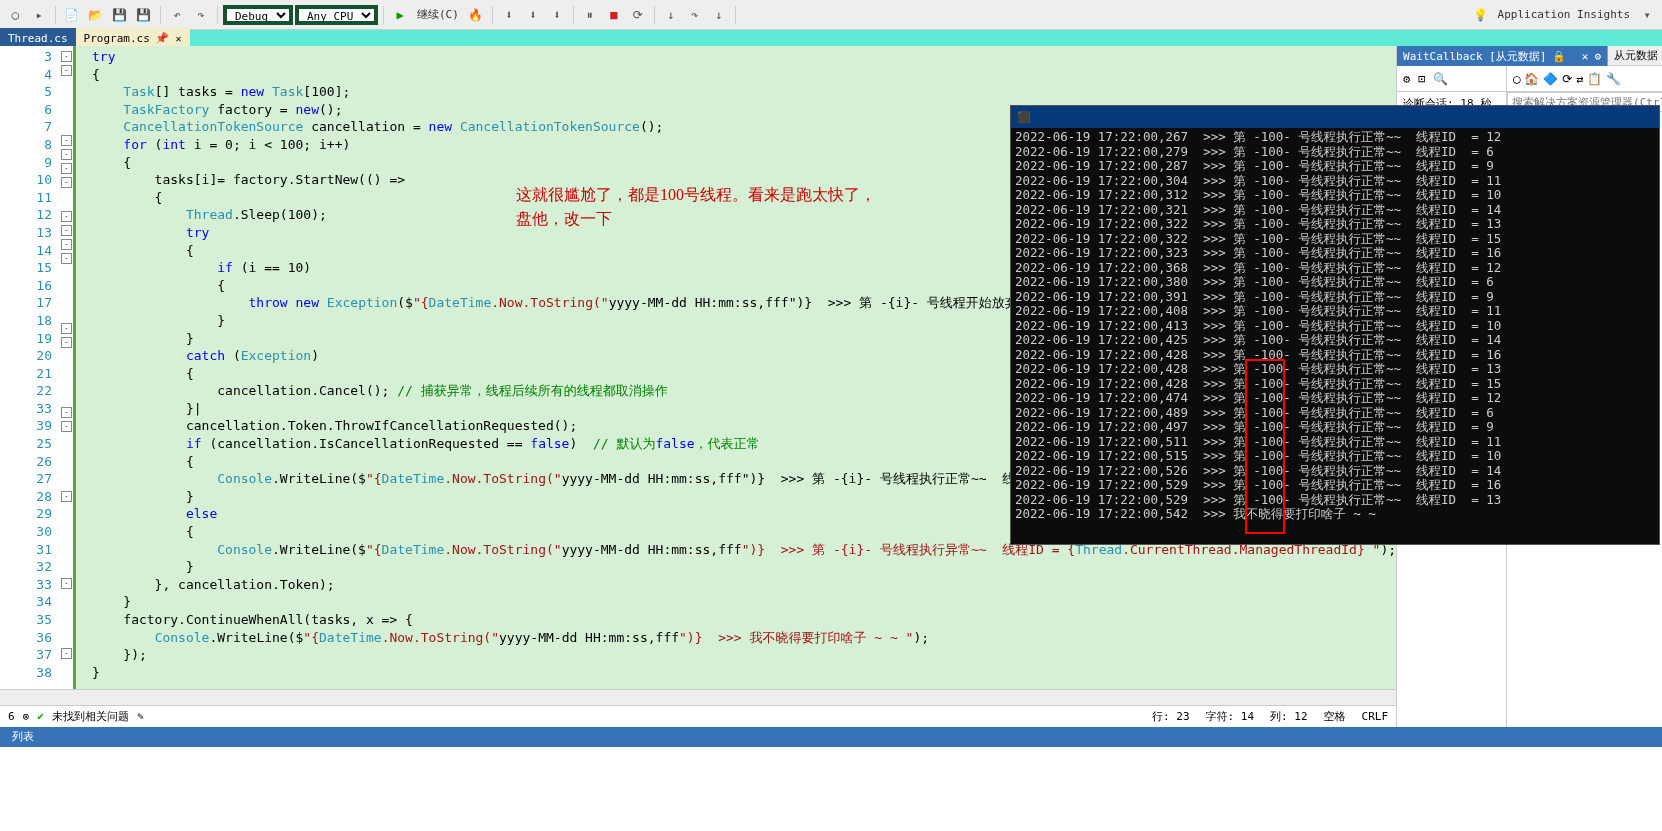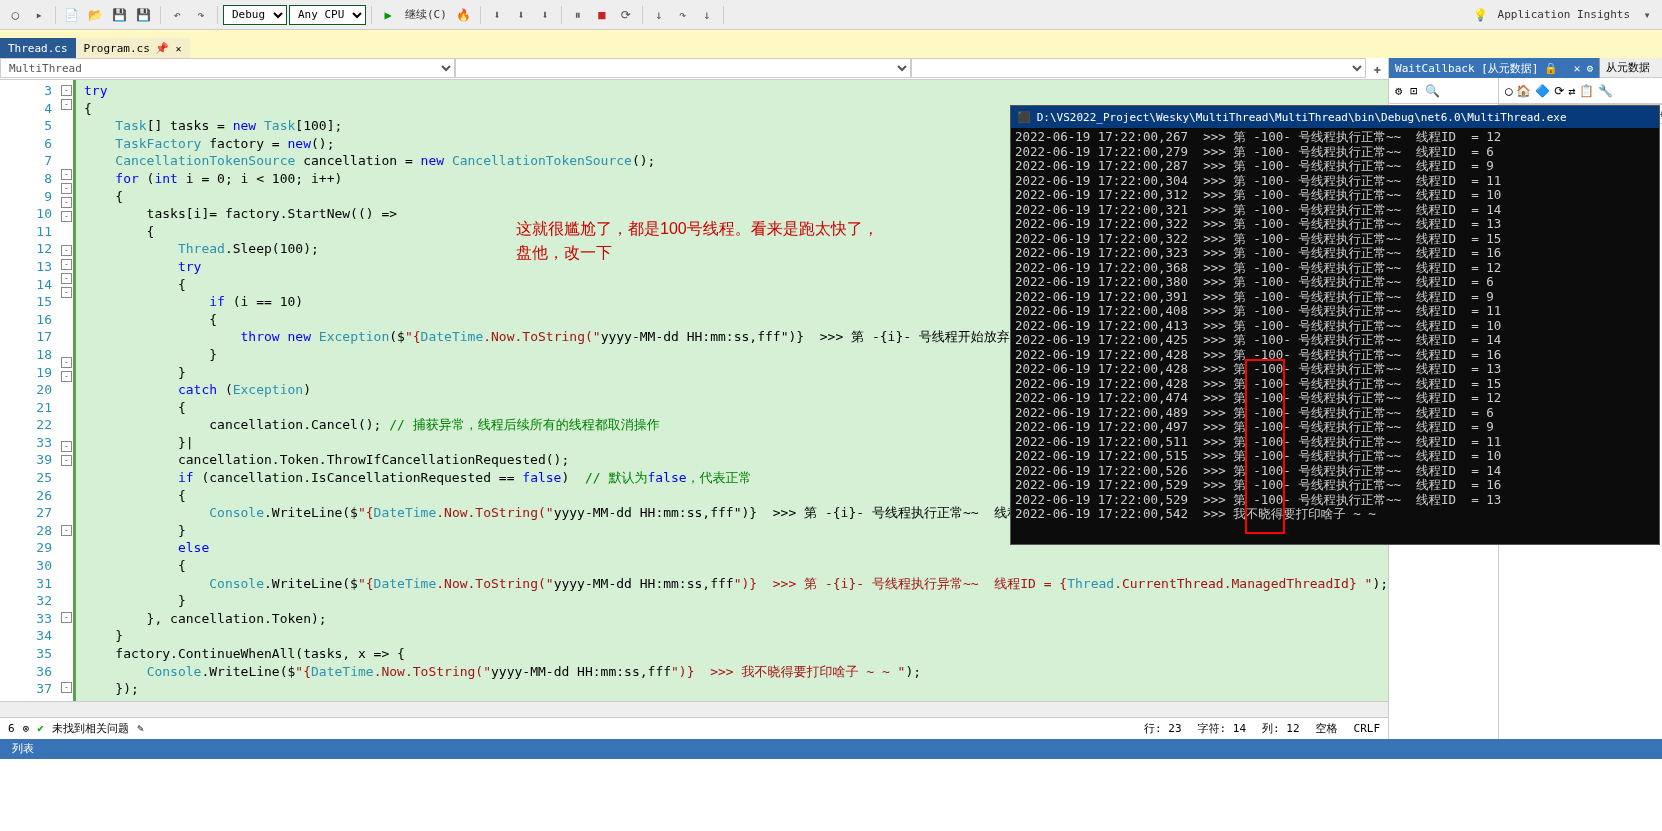--- a/index.html
+++ b/index.html
@@ -1,37 +1,37 @@
 <!DOCTYPE html>
 <html><head>
 <meta charset="utf-8">
 <style>
 *{margin:0;padding:0;box-sizing:border-box;font-family:Consolas,"Microsoft YaHei",monospace}
 body{background:#fff;width:1662px;height:831px;overflow:hidden;font-size:12px}
 .toolbar{height:30px;background:#eee;border-bottom:1px solid #ccc;display:flex;align-items:center;padding:0 4px;gap:2px}
 .tb-btn{width:22px;height:22px;display:flex;align-items:center;justify-content:center;color:#555;cursor:pointer}
 .tb-sep{width:1px;height:18px;background:#ccc;margin:0 3px}
-.tb-combo{height:20px;border:1px solid #14532d;background:#fff;padding:0 4px;font-size:11px}
+.tb-combo{height:20px;border:4px solid #14532d;background:#fff;padding:0 4px;font-size:11px}
 .tb-text{font-size:11px;padding:0 4px;color:#333}
-.tabs{height:28px;background:#fef9c3;display:flex;align-items:flex-end}
+.tabs{height:16px;background:#5eead4;display:flex;align-items:center}
 .tab{height:20px;padding:2px 8px;font-size:11px;color:#fff;display:flex;align-items:center;gap:6px}
 .tab.active{background:#f5eecb;color:#000}
 .tab-close{font-size:10px;cursor:pointer}
 .tab.inactive{background:#2a5a94}
 .main{display:flex;height:681px}
 .editor-area{flex:1;display:flex;flex-direction:column;position:relative}
 .e-toolbar{height:22px;display:flex;border-bottom:1px solid #ccc}
 .e-combo{flex:1;border:1px solid #ccc;height:20px;font-size:11px;padding:0 4px;background:#fff;color:#555}
 .code-area{flex:1;display:flex;background:#d5f0d5;overflow:hidden;position:relative}
 .gutter{width:60px;background:#fff;text-align:right;padding-right:8px;color:#2b91af;font-size:13px;line-height:17.6px;padding-top:2px}
 .fold{width:16px;background:#fff;border-right:3px solid #5b9f5b;padding-top:2px}
 .fold-box{width:11px;height:11px;border:1px solid #888;margin:3px auto;font-size:8px;text-align:center;line-height:9px;color:#555}
-.code{flex:1;padding-left:8px;font-size:13px;line-height:17.6px;padding-top:2px;white-space:pre;position:relative}
+.code{flex:1;padding-left:16px;font-size:13px;line-height:17.6px;padding-top:2px;white-space:pre;position:relative}
 .kw{color:#0000ff}.ty{color:#2b91af}.st{color:#a31515}.cm{color:#008000}
-.annot{position:absolute;left:440px;top:137px;color:#c00;font-size:16px;font-family:Liberation Sans, sans-serif;line-height:24px}
+.annot{position:absolute;left:440px;top:137px;color:#c00;font-size:16px;font-family:Liberation Serif, serif;line-height:24px}
 .statusbar{height:22px;background:#fff;border-top:1px solid #ccc;display:flex;align-items:center;font-size:11px;padding:0 8px;gap:16px}
 .sb-left{flex:1;display:flex;align-items:center;gap:8px}
 .sb-ok{color:#0a0}
 .right-panels{width:440px;display:flex;flex-direction:column;border-left:1px solid #ccc}
 .wait-hdr{height:20px;background:#3873b8;color:#fff;display:flex;align-items:center;font-size:11px;padding:0 6px;gap:6px}
 .wait-hdr .sp{flex:1}
 .diag-hdr{height:20px;background:#eee;display:flex;align-items:center;font-size:11px;padding:0 6px;border-bottom:1px solid #ccc}
 .diag-tb{height:26px;display:flex;align-items:center;padding:0 6px;gap:8px;border-bottom:1px solid #ccc}
 .diag-sess{font-size:11px;padding:4px 6px}
 .sol-tb{height:26px;display:flex;align-items:center;padding:0 6px;gap:4px;border-bottom:1px solid #ccc}
@@ -94,26 +94,20 @@
     <span>Program.cs</span>
     <span>📌</span>
     <span class="tab-close">✕</span>
   </div>
   <span style="flex:1"></span>
 </div>
 
 <div class="main">
 
   <div class="editor-area">
-    <div class="e-toolbar">
-      <select class="e-combo"><option>MultiThread</option></select>
-      <select class="e-combo"><option></option></select>
-      <select class="e-combo"><option></option></select>
-      <span class="tb-btn">✚</span>
-    </div>
     <div class="code-area">
       <div class="gutter" id="gutter">
           <div>3</div>
           <div>4</div>
           <div>5</div>
           <div>6</div>
           <div>7</div>
           <div>8</div>
           <div>9</div>
           <div>10</div>
@@ -253,21 +247,20 @@
         <input class="sol-search" placeholder="搜索解决方案资源管理器(Ctrl+;)" style="">
         <div style="flex:1"></div>
       </div>
     </div>
   </div>
 </div>
 
 <div class="console">
   <div class="con-title">
     <span>⬛</span>
-    <span>D:\VS2022_Project\Wesky\MultiThread\MultiThread\bin\Debug\net6.0\MultiThread.exe</span>
   </div>
   <div class="con-body" id="conbody">2022-06-19 17:22:00,267  &gt;&gt;&gt; 第 -100- 号线程执行正常~~  线程ID  = 12
 2022-06-19 17:22:00,279  &gt;&gt;&gt; 第 -100- 号线程执行正常~~  线程ID  = 6
 2022-06-19 17:22:00,287  &gt;&gt;&gt; 第 -100- 号线程执行正常~~  线程ID  = 9
 2022-06-19 17:22:00,304  &gt;&gt;&gt; 第 -100- 号线程执行正常~~  线程ID  = 11
 2022-06-19 17:22:00,312  &gt;&gt;&gt; 第 -100- 号线程执行正常~~  线程ID  = 10
 2022-06-19 17:22:00,321  &gt;&gt;&gt; 第 -100- 号线程执行正常~~  线程ID  = 14
 2022-06-19 17:22:00,322  &gt;&gt;&gt; 第 -100- 号线程执行正常~~  线程ID  = 13
 2022-06-19 17:22:00,322  &gt;&gt;&gt; 第 -100- 号线程执行正常~~  线程ID  = 15
 2022-06-19 17:22:00,323  &gt;&gt;&gt; 第 -100- 号线程执行正常~~  线程ID  = 16

